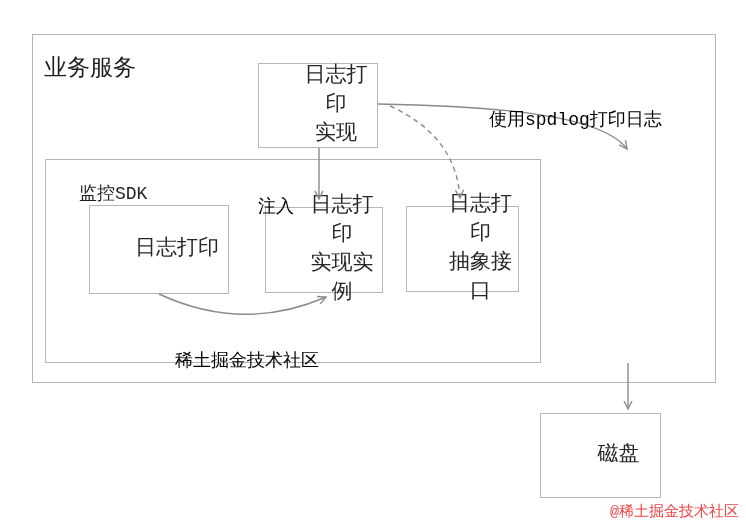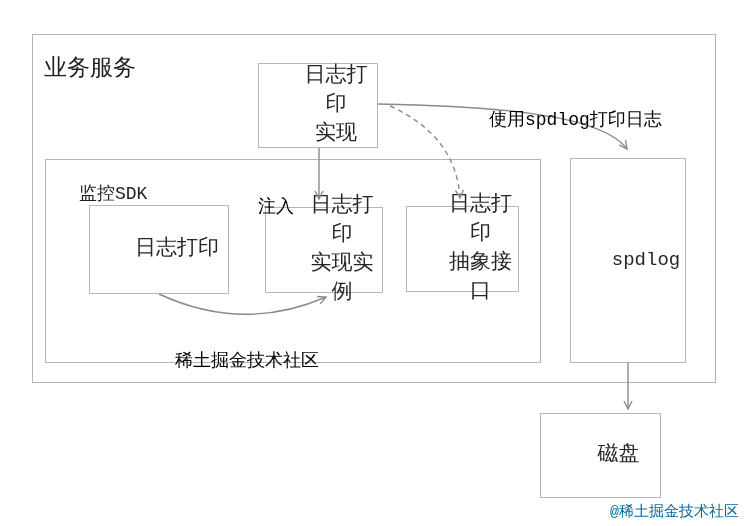--- a/index.html
+++ b/index.html
@@ -63,21 +63,21 @@
   }
   #label-inject { left: 258px; top: 166px; }
   #label-follow-interface { left: 399px; top: 165px; }
   #label-use-spdlog { left: 489px; top: 79px; }
   #label-get-instance { left: 175px; top: 320px; }
 
   .watermark {
     position: absolute;
     right: 7px;
     top: 502px;
-    color: #0369a1;
+    color: #ef4444;
     font-size: 15px;
     white-space: nowrap;
     margin-left: 16px;
   }
 </style>
 </head>
 <body>
 
 <div class="canvas">
 
@@ -91,21 +91,20 @@
 实现</div>
 
   <div class="node" id="node-log-print">日志打印</div>
 
   <div class="node" id="node-log-print-instance">日志打印
 实现实例</div>
 
   <div class="node" id="node-log-print-interface">日志打印
 抽象接口</div>
 
-  <div class="node" id="node-spdlog">spdlog</div>
 
   <div class="node" id="node-disk">磁盘</div>
 
   <svg class="edges-layer" width="746" height="526" viewBox="0 0 746 526" xmlns="http://www.w3.org/2000/svg">
     <defs>
       <marker id="arrowV" markerUnits="userSpaceOnUse" markerWidth="14" markerHeight="14" refX="9" refY="5" orient="auto">
         <path d="M1,1 L9,5 L1,9" fill="none" stroke="#8a8a8a" stroke-width="1.4"></path>
       </marker>
     </defs>
 

